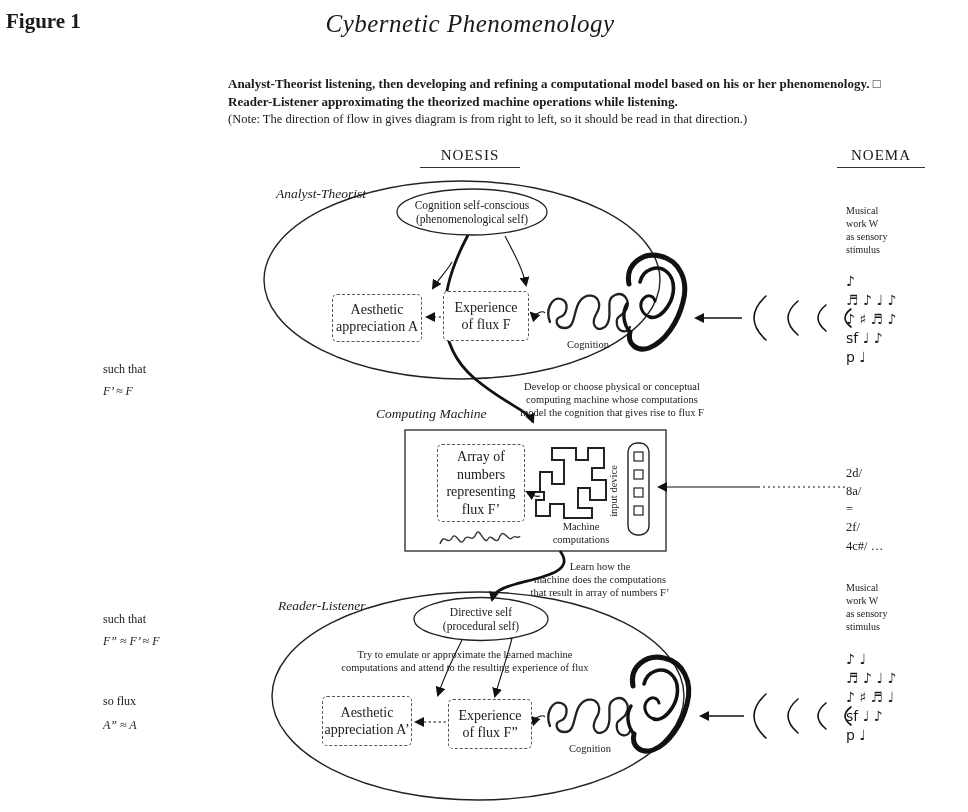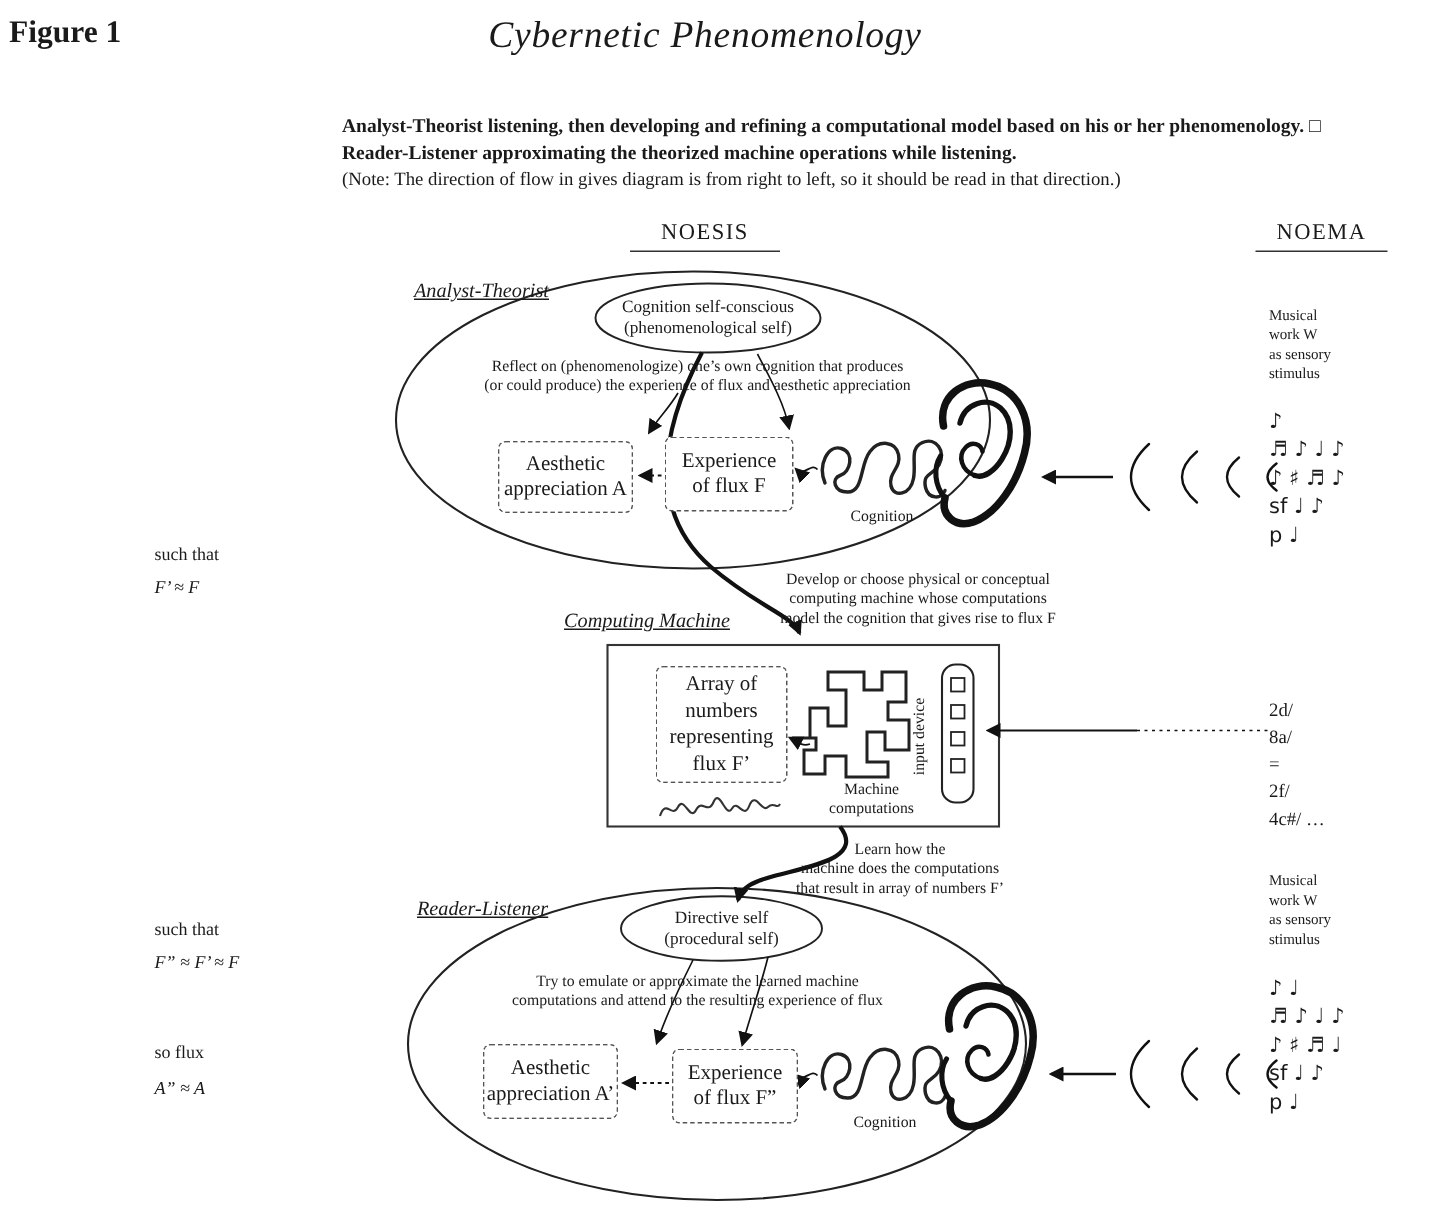--- a/index.html
+++ b/index.html
@@ -8,21 +8,21 @@
   svg.layer{position:absolute;left:0;top:0;}
   .t{position:absolute;white-space:pre-line;line-height:1.25;}
   .c{text-align:center;}
   .it{font-style:italic;}
   .fig-label{font-size:21px;font-weight:bold;}
   .title{font-size:25px;font-style:italic;letter-spacing:0.5px;}
   .cap{font-size:13px;font-weight:600;}
   .cap-note{font-size:12.5px;}
   .col-head{font-size:15px;letter-spacing:1px;text-align:center;
             border-bottom:1.2px solid #333;padding-bottom:2px;}
-  .region-label{font-size:13.5px;font-style:italic;text-decoration:underline;}
+  .region-label{font-size:13.5px;font-style:italic;}
   .small{font-size:10.5px;}
   .mid{font-size:11.5px;}
   .annot{font-size:12px;}
   .box{position:absolute;border:1.4px dashed #555;border-radius:5px;
        display:flex;align-items:center;justify-content:center;text-align:center;
        font-size:14px;line-height:1.25;white-space:pre-line;background:#fff;}
   .noema-text{font-size:10px;line-height:1.3;}
   .code{font-size:12.5px;line-height:1.45;}
   .notes{font-size:14px;line-height:1.35;font-family:"DejaVu Sans", sans-serif;}
   .vlabel{position:absolute;font-size:10.5px;text-align:center;
@@ -137,22 +137,20 @@
   <div class="t cap" style="left:228px;top:76px;width:720px;">Analyst-Theorist listening, then developing and refining a computational model based on his or her phenomenology. □</div>
   <div class="t cap" style="left:228px;top:94px;width:720px;">Reader-Listener approximating the theorized machine operations while listening.</div>
   <div class="t cap-note" style="left:228px;top:112px;width:720px;">(Note: The direction of flow in gives diagram is from right to left, so it should be read in that direction.)</div>
 
   <div class="t col-head" style="left:420px;top:146px;width:100px;">NOESIS</div>
   <div class="t col-head" style="left:837px;top:146px;width:88px;">NOEMA</div>
 
   <div class="t region-label" style="left:276px;top:186px;">Analyst-Theorist</div>
   <div class="t mid c" style="left:396px;top:198px;width:152px;">Cognition self-conscious
 (phenomenological self)</div>
-  <div class="t small c" style="left:300px;top:238px;width:330px;">Reflect on (phenomenologize) one’s own cognition that produces
-(or could produce) the experience of flux and aesthetic appreciation</div>
   <div class="box" style="left:332px;top:294px;width:88px;height:46px;">Aesthetic
 appreciation A</div>
   <div class="box" style="left:443px;top:291px;width:84px;height:48px;">Experience
 of flux F</div>
   <div class="t small c" style="left:548px;top:338px;width:80px;">Cognition</div>
 
   <div class="t annot" style="left:103px;top:362px;">such that</div>
   <div class="t annot it" style="left:103px;top:384px;">F’ ≈ F</div>
   <div class="t annot" style="left:103px;top:612px;">such that</div>
   <div class="t annot it" style="left:103px;top:634px;">F” ≈ F’ ≈ F</div>

